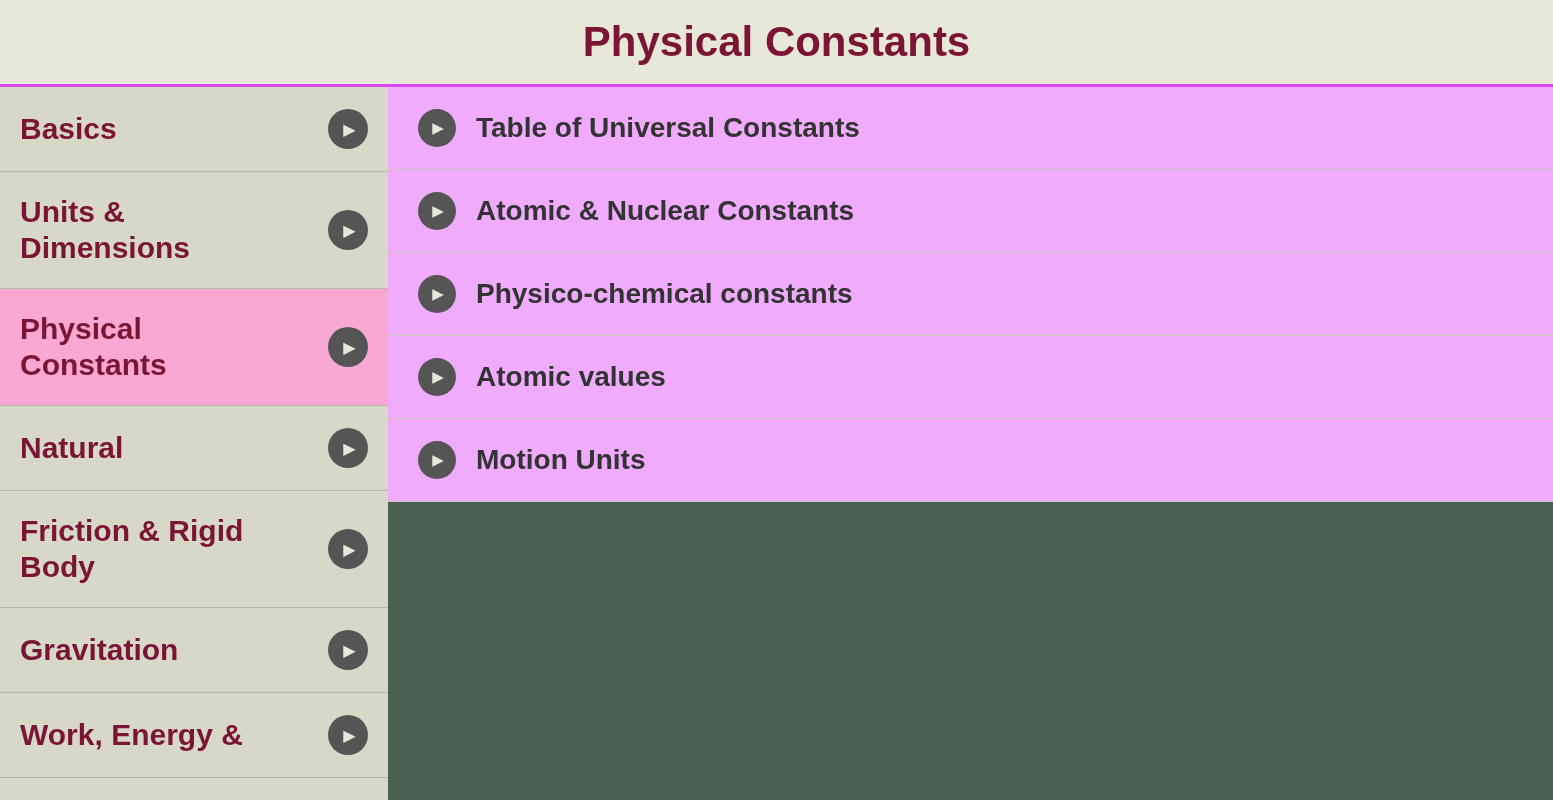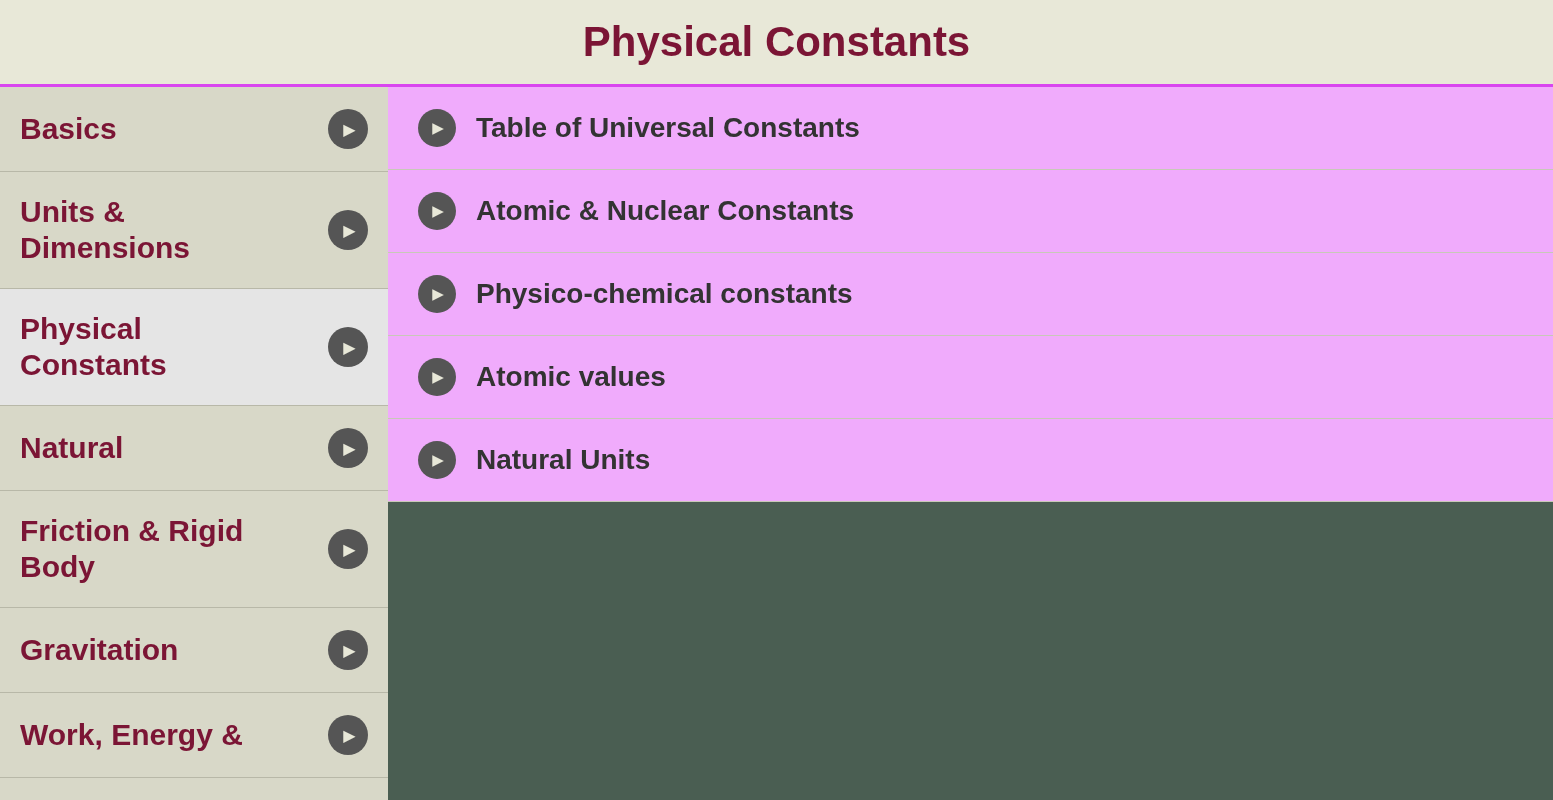--- a/index.html
+++ b/index.html
@@ -47,21 +47,21 @@
       display: flex;
       align-items: center;
       justify-content: space-between;
       padding: 22px 20px;
       border-bottom: 1px solid #b8b8a8;
       cursor: pointer;
       background: #d8d8c8;
     }
 
     .sidebar-item.active {
-      background: #e5e5e5;
+      background: #f9a8d4;
     }
 
     .sidebar-item-label {
       font-size: 30px;
       font-weight: bold;
       color: #7b1535;
       line-height: 1.2;
     }
 
     .sidebar-icon {
@@ -211,18 +211,18 @@
       <span class="content-item-label">Physico-chemical constants</span>
     </div>
 
     <div class="content-item">
       <div class="content-item-icon"></div>
       <span class="content-item-label">Atomic values</span>
     </div>
 
     <div class="content-item">
       <div class="content-item-icon"></div>
-      <span class="content-item-label">Natural Units</span>
+      <span class="content-item-label">Motion Units</span>
     </div>
 
     <div class="content-empty"></div>
   </div>
 </div>
 
 </body></html>

